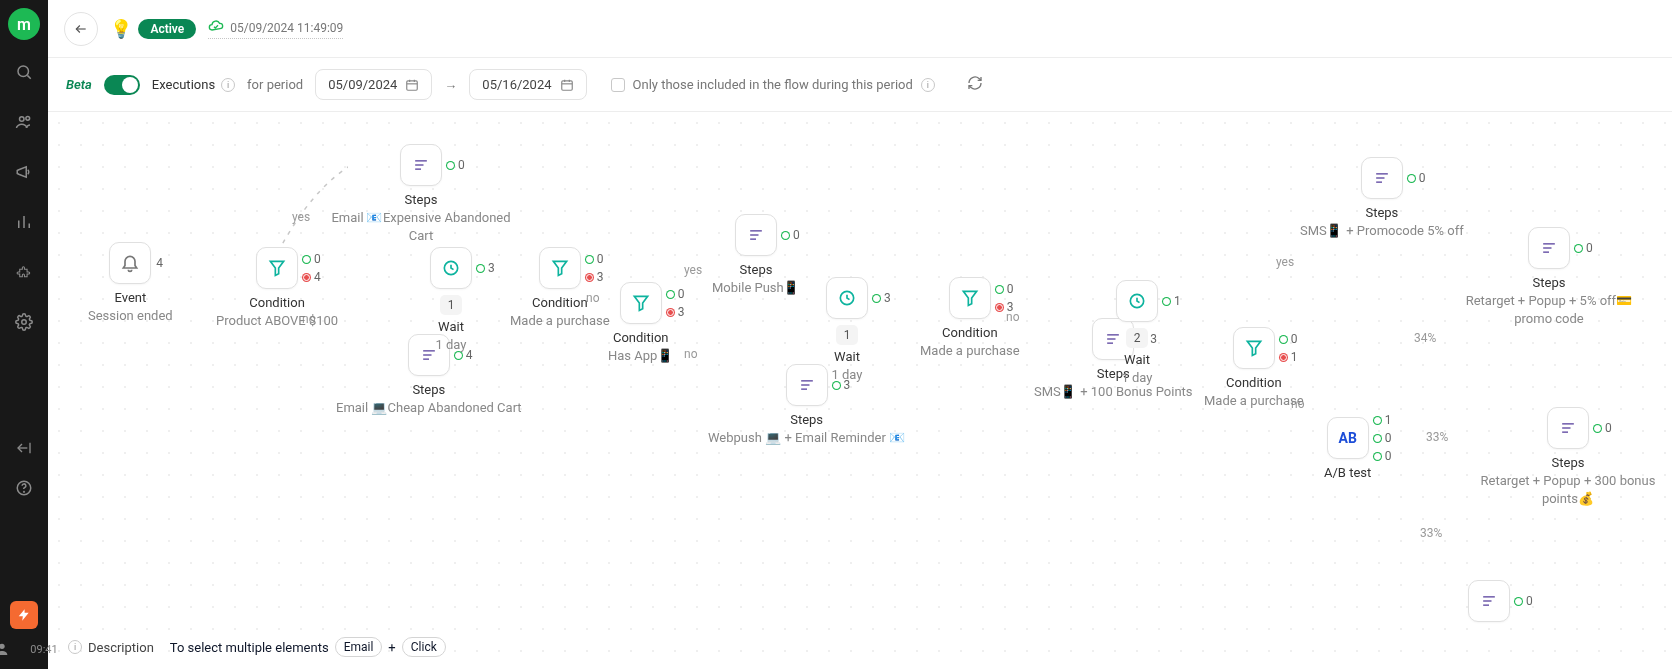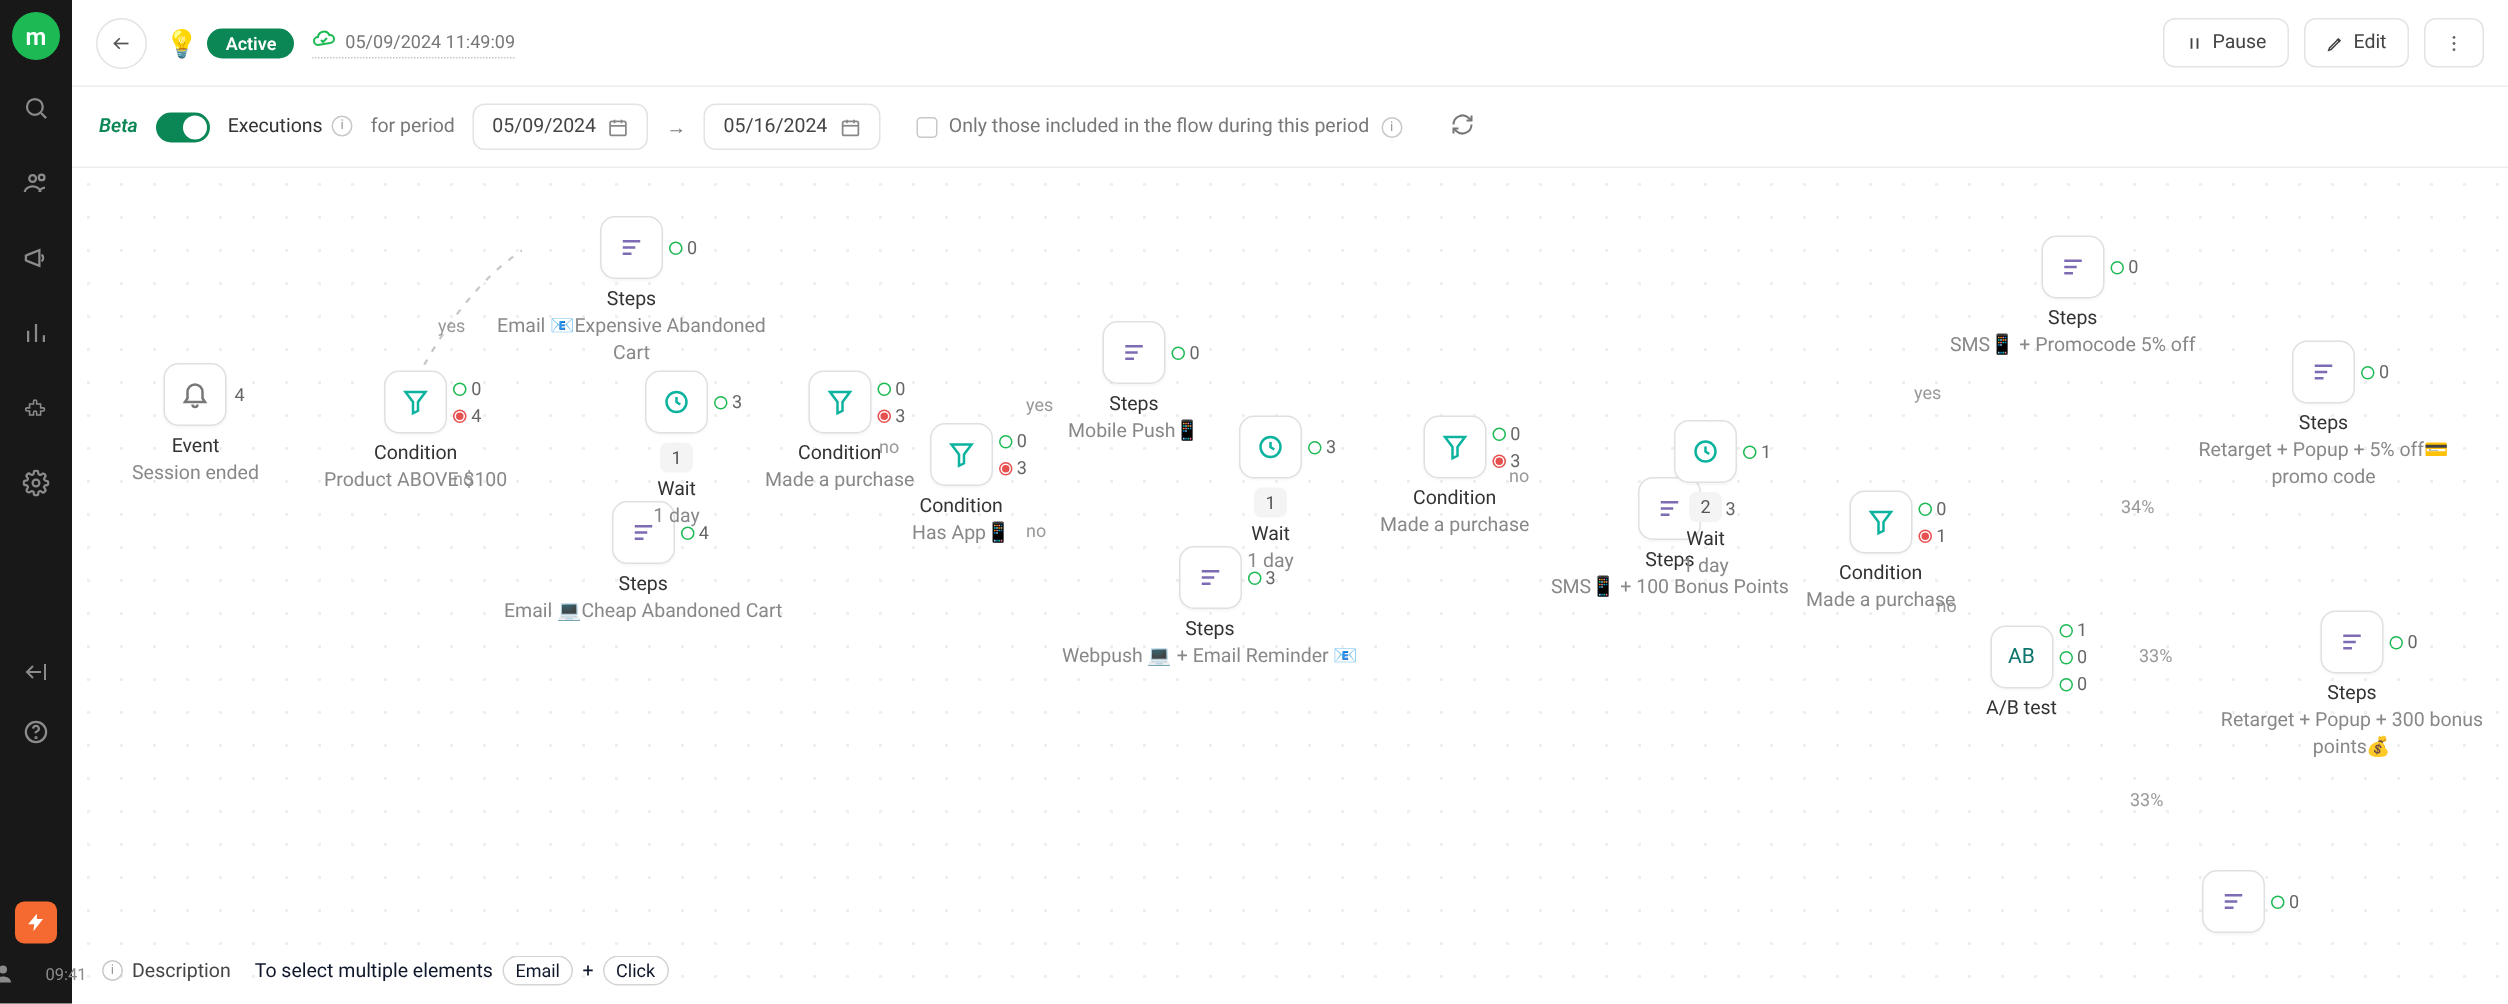--- a/index.html
+++ b/index.html
@@ -113,21 +113,21 @@
     display:flex; align-items:center;
     padding: 0 18px;
     gap:12px;
     background:#fff;
     border-bottom:1px solid #ededed;
     z-index:14;
   }
   .beta { color: var(--badge-green); font-style:italic; font-weight:600; font-size:13px; }
   .toggle { width:36px; height:20px; background: var(--badge-green); border-radius:10px; position:relative; cursor:pointer; }
   .toggle::after { content:""; position:absolute; right:2px; top:2px; width:16px; height:16px; border-radius:50%; background:#fff; }
-  .exec-label { display:flex; gap:6px; color:#333; }
+  .exec-label { display:flex; align-items:center; gap:6px; color:#333; }
   .info-circ { width:14px; height:14px; border:1px solid #c8c8c8; border-radius:50%; display:inline-flex; align-items:center; justify-content:center; font-size:9px; color:#999; }
   .for-period { color: var(--text-muted); font-size:13px; }
   .datebox {
     display:flex; align-items:center; gap:8px;
     padding:7px 12px;
     border:1px solid var(--line-light);
     border-radius:8px;
     font-size:13px;
     cursor:pointer;
   }
@@ -278,43 +278,20 @@
   <span class="active-badge">Active</span>
   <span class="cloud-date">
     <span class="cloud-icon">
       <svg width="16" height="16" viewBox="0 0 24 24" fill="none" stroke="currentColor" stroke-width="2">
           <path d="M18 16a4 4 0 0 0 0-8c-.2 0-.4 0-.6.05A6 6 0 0 0 6 10a4 4 0 0 0 0 8z"></path>
           <polyline points="9 13 11 15 15 11"></polyline>
         </svg>
     </span>
     <span>05/09/2024 11:49:09</span>
   </span>
-  <div class="header-actions">
-    <div class="hbtn">
-      <svg width="12" height="12" viewBox="0 0 24 24" fill="none" stroke="#444" stroke-width="2.5">
-          <line x1="8" y1="5" x2="8" y2="19"></line>
-          <line x1="16" y1="5" x2="16" y2="19"></line>
-        </svg>
-      <span>Pause</span>
-    </div>
-    <div class="hbtn">
-      <svg width="12" height="12" viewBox="0 0 24 24" fill="none" stroke="#444" stroke-width="2">
-          <path d="M3 21l3-1 12-12-2-2L4 18z"></path>
-          <path d="M14 6l4 4"></path>
-        </svg>
-      <span>Edit</span>
-    </div>
-    <div class="hbtn icon-btn">
-      <svg width="14" height="14" viewBox="0 0 24 24" fill="#666">
-          <circle cx="12" cy="5" r="1.6"></circle>
-          <circle cx="12" cy="12" r="1.6"></circle>
-          <circle cx="12" cy="19" r="1.6"></circle>
-        </svg>
-    </div>
-  </div>
 </div>
 
 <div class="filterbar">
   <span class="beta">Beta</span>
   <div class="toggle"></div>
   <span class="exec-label">
     <span>Executions</span>
     <span class="info-circ">i</span>
   </span>
   <span class="for-period">for period</span>
@@ -695,21 +672,21 @@
             <span class="stat-num">0</span>
           </div>
         </div>
     </div>
     <div class="node-label">Steps</div>
     <div class="node-sublabel">SMS📱 + Promocode 5% off</div>
   </div>
 
   <div class="node" style="left:1276px; top:305px;">
     <div class="node-box">
-      <span class="glyph" style="color:#0f766e; font-weight:400; font-size:14px">AB</span>
+      <span class="glyph" style="color:#1d4ed8; font-weight:700; font-size:14px">AB</span>
       <div class="stats right">
         <div class="stat">
             <span class="dot-g hollow"></span>
             <span class="stat-num">1</span>
           </div>
         <div class="stat">
             <span class="dot-g hollow"></span>
             <span class="stat-num">0</span>
           </div>
         <div class="stat">

